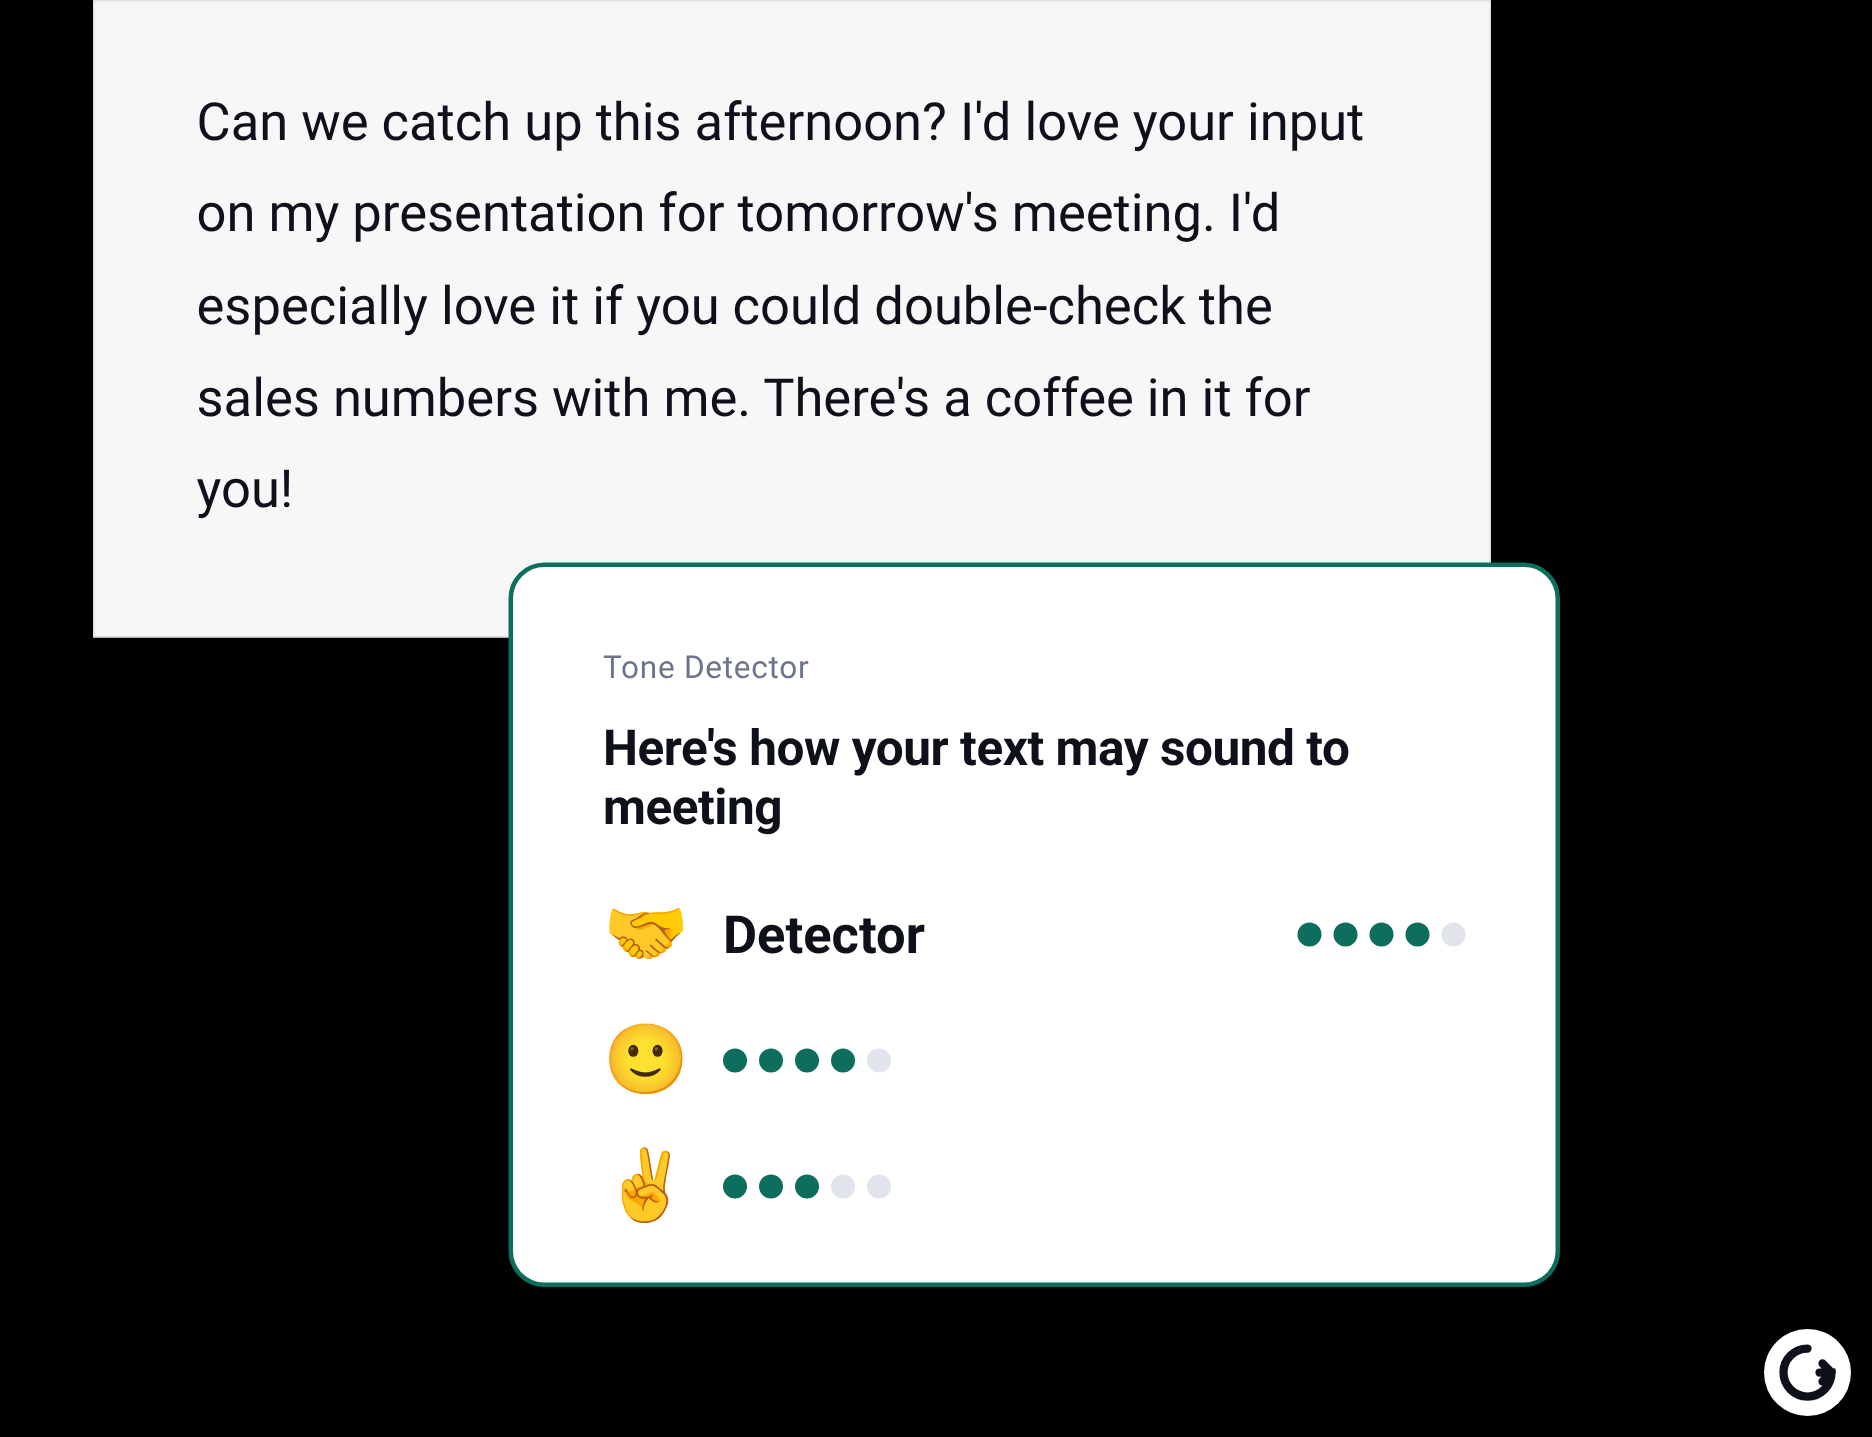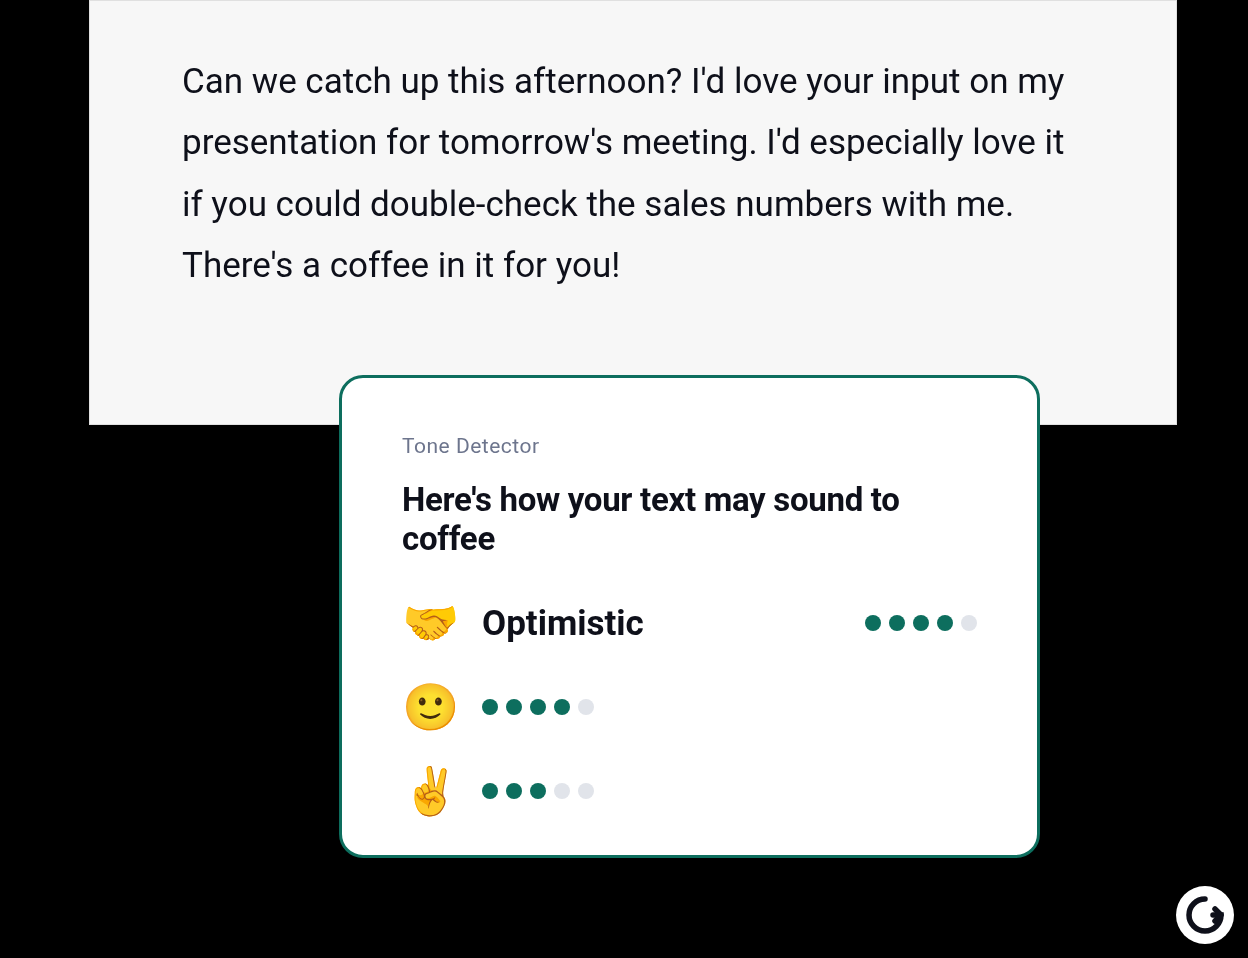--- a/index.html
+++ b/index.html
@@ -12,26 +12,25 @@
       height: 958px;
       background: #000000;
       font-family: -apple-system, BlinkMacSystemFont, "Segoe UI", Roboto, Helvetica, Arial, sans-serif;
       position: relative;
       overflow: hidden;
     }
     .text-editor {
       position: absolute;
       left: 62px;
       top: 0px;
-      width: 1088px;
+      width: 932px;
       height: 425px;
       background: #f7f7f7;
       border: 1px solid #e0e0e0;
-      padding: 50px 92px;
-      margin-left: 27px;
+      padding: 50px 68px;
     }
     .text-content {
       font-size: 35px;
       line-height: 1.75;
       color: #0e101a;
       font-weight: 400;
     }
     .tone-panel {
       position: absolute;
       left: 339px;
@@ -112,25 +111,25 @@
   </style>
 </head>
 <body>
 
 <div class="text-editor">
   <div class="text-content">Can we catch up this afternoon? I'd love your input on my presentation for tomorrow's meeting. I'd especially love it if you could double-check the sales numbers with me. There's a coffee in it for you!</div>
 </div>
 
 <div class="tone-panel">
   <div class="tone-subtitle">Tone Detector</div>
-  <div class="tone-title">Here's how your text may sound to coffee</div>
+  <div class="tone-title">Here's how your text may sound to meeting</div>
   <div class="tone-list">
     <div class="tone-row">
       <span class="tone-emoji">🤝</span>
-      <span class="tone-label">Optimistic</span>
+      <span class="tone-label">Detector</span>
       <span class="tone-dots">
         <span class="dot filled"></span>
         <span class="dot filled"></span>
         <span class="dot filled"></span>
         <span class="dot filled"></span>
         <span class="dot"></span>
       </span>
     </div>
     <div class="tone-row">
       <span class="tone-emoji">🙂</span>

